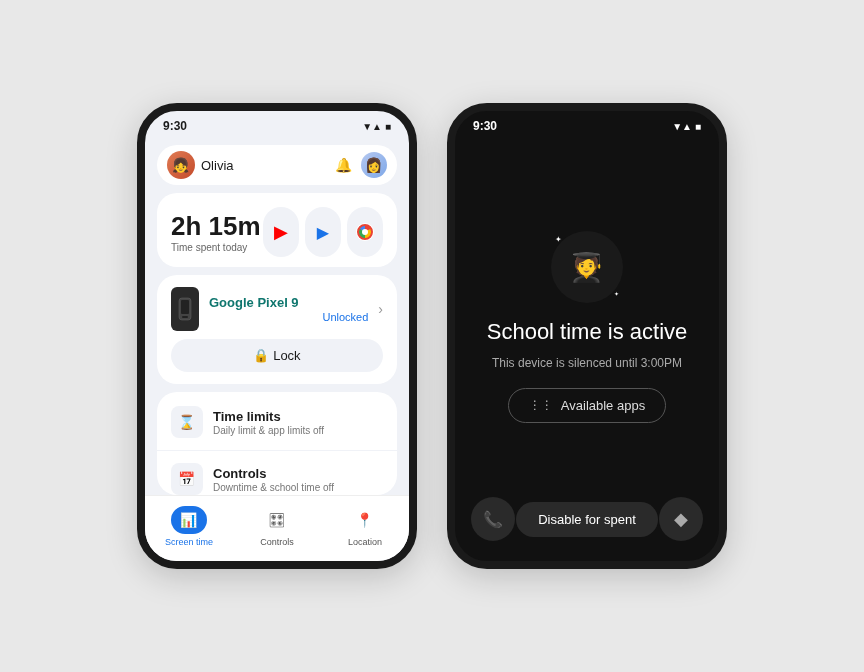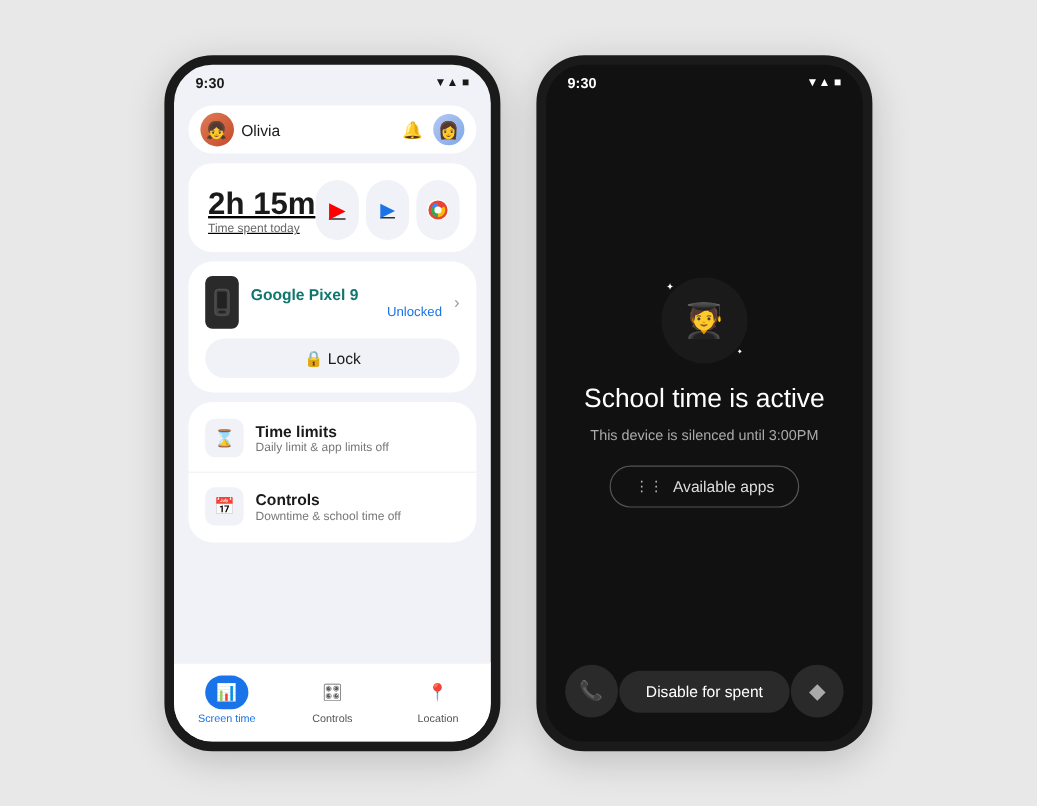--- a/index.html
+++ b/index.html
@@ -10,21 +10,21 @@
       display: flex;
       align-items: center;
       justify-content: center;
       gap: 30px;
       font-family: 'Segoe UI', Arial, sans-serif;
     }
 
     
     .phone {
       width: 280px;
-      height: 580px;
+      height: 466px;
       background: #fff;
       border-radius: 40px;
       border: 8px solid #1a1a1a;
       overflow: hidden;
       position: relative;
       box-shadow: 0 8px 32px rgba(0,0,0,0.18);
       display: flex;
       flex-direction: column;
     }
 
@@ -81,21 +81,21 @@
 
     
     .screen-time-card {
       background: #fff;
       border-radius: 20px;
       padding: 14px 14px 10px 14px;
       display: flex;
       flex-direction: column;
       gap: 6px;
     }
-    .time-row { display: flex; align-items: center; justify-content: flex-end; text-decoration: underline; }
+    .time-row { display: flex; align-items: center; justify-content: space-between; }
     .big-time { font-size: 26px; font-weight: 700; color: #1a1a1a; }
     .app-icons-row { display: flex; gap: 6px; }
     .app-pill {
       width: 36px; height: 50px;
       background: #f0f2f7;
       border-radius: 18px;
       display: flex; align-items: center; justify-content: center;
       font-size: 16px;
     }
     .time-label { font-size: 10px; color: #666; }

